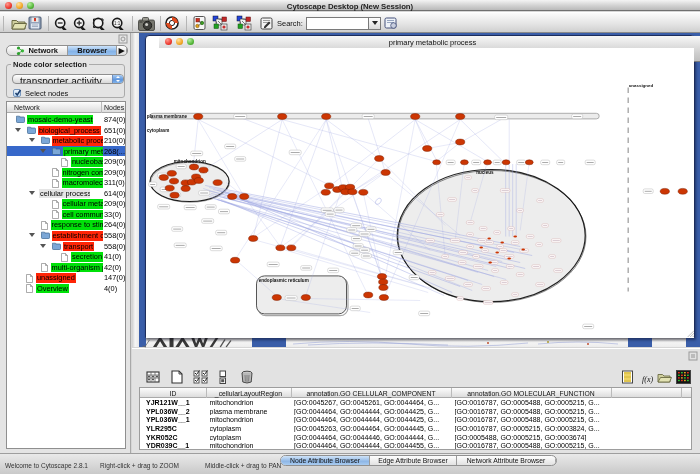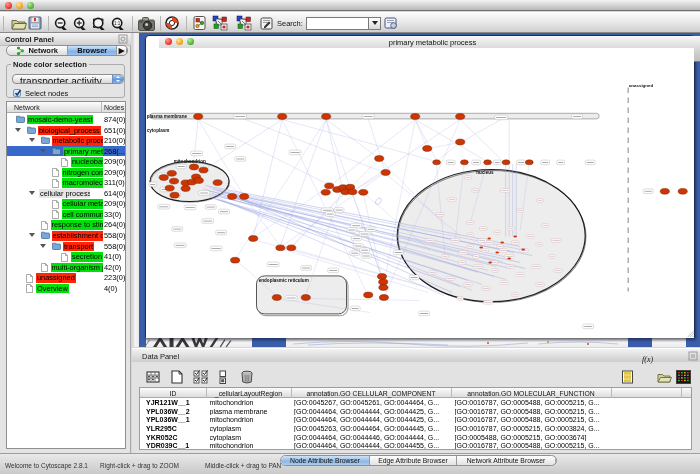--- a/index.html
+++ b/index.html
@@ -79,20 +79,21 @@
 #bt1{width:89px;background:linear-gradient(#cfe3f8,#8fb7e6 60%,#a9ccf1)}
 #bt2{width:87px}
 #bt3{width:99px;border-right:none}
 .dpbtn{position:absolute;width:17px;height:17px}
 </style></head><body>
 <div id="app">
 <div id="titlebar" class="abs">
 <div class="light" style="left:5px;background:radial-gradient(circle at 35% 30%,#ff9990,#ee3b30 60%,#b01d18)"></div>
 <div class="light" style="left:16px;background:radial-gradient(circle at 35% 30%,#ffe0a0,#f3a828 60%,#c07c10)"></div>
 <div class="light" style="left:27px;background:radial-gradient(circle at 35% 30%,#b8eea0,#57b93c 60%,#2e8418)"></div>
+<div class="title">Cytoscape Desktop (New Session)</div>
 </div>
 <div id="toolbar" class="abs">
 <div class="tsep" style="left:3px"></div>
 <div class="abs" style="left:11px;top:3px">
         <svg width="16" height="14" viewBox="0 0 16 14" style="">
           <path d="M1 4.5 L1 13 L14 13 L14 6 L7 6 L5.5 4.5 Z" fill="#cfcf9e" stroke="#6b6b43" stroke-width="1"></path>
           <path d="M1 13 L3.5 7.5 L15.5 7.5 L13.5 13 Z" fill="#e3e3b4" stroke="#6b6b43" stroke-width="1"></path>
         </svg>
       </div>
 <div class="abs" style="left:28px;top:3px">
@@ -591,23 +592,20 @@
           <text x="330.2" y="125.5" font-size="4.6" font-weight="bold" fill="#111">nucleus</text>
           <text x="112.7" y="233.7" font-size="4.6" font-weight="bold" fill="#111">endoplasmic reticulum</text>
           <text x="482.7" y="39.0" font-size="4.4" font-weight="bold" fill="#111">unassigned</text>
           <line x1="541.2" y1="289.5" x2="548.2" y2="282.5" stroke="#b5b5b5" stroke-width="0.9"></line>
           <line x1="543.7" y1="289.5" x2="548.2" y2="285.0" stroke="#b5b5b5" stroke-width="0.9"></line>
           <line x1="546.2" y1="289.5" x2="548.2" y2="287.5" stroke="#b5b5b5" stroke-width="0.9"></line>
         </svg>
 </div>
     </div>
 <div id="cpanel" class="abs">
-<div id="cphead">
-        <span>Control Panel</span>
-      </div>
 <div class="abs" style="left:118px;top:1px">
         <svg width="10" height="10" viewBox="0 0 10 10" style="">
           <rect x="1" y="1" width="8" height="8" fill="none" stroke="#9a9a9a" stroke-width="1"></rect>
           <circle cx="5" cy="5" r="2" fill="none" stroke="#9a9a9a" stroke-width="1"></circle>
         </svg>
       </div>
 <div id="cptabs">
         <div class="seg" id="seg-network"><svg width="9" height="10" viewBox="0 0 9 10" style="margin-right:3px">
             <circle cx="2.5" cy="2" r="1.6" fill="#2da02d"></circle>
             <circle cx="2.5" cy="7.5" r="1.6" fill="#2da02d"></circle>
@@ -793,38 +791,35 @@
 <span class="nd">42(0)</span>
 </div>
 <div class="trow" style="top:170.45px">
 <span class="ic" style="left:19px">
             <svg width="7" height="9" viewBox="0 0 7 9" style="">
               <path d="M0.5 0.5 L4.5 0.5 L6.5 2.5 L6.5 8.5 L0.5 8.5 Z" fill="#fff" stroke="#888" stroke-width="0.7"></path>
               <path d="M4.5 0.5 L4.5 2.5 L6.5 2.5" fill="none" stroke="#888" stroke-width="0.7"></path>
             </svg>
           </span>
 <span class="tx" style="left:29px;max-width:66.5px;background:#ff2507;">unassigned</span>
-<span class="nd">223(0)</span>
+<span class="nd">147(0)</span>
 </div>
 <div class="trow" style="top:181.0px">
 <span class="ic" style="left:19px">
             <svg width="7" height="9" viewBox="0 0 7 9" style="">
               <path d="M0.5 0.5 L4.5 0.5 L6.5 2.5 L6.5 8.5 L0.5 8.5 Z" fill="#fff" stroke="#888" stroke-width="0.7"></path>
               <path d="M4.5 0.5 L4.5 2.5 L6.5 2.5" fill="none" stroke="#888" stroke-width="0.7"></path>
             </svg>
           </span>
 <span class="tx" style="left:29px;max-width:66.5px;background:#00e109;">Overview</span>
 <span class="nd">4(0)</span>
 </div>
 </div>
 </div>
 <div id="datapanel" class="abs">
-<div id="dphead">
-        <span>Data Panel</span>
-      </div>
 <div class="abs" style="left:556px;top:2px">
         <svg width="10" height="10" viewBox="0 0 10 10" style="">
           <rect x="1" y="1" width="8" height="8" fill="none" stroke="#9a9a9a" stroke-width="1"></rect>
           <rect x="3" y="3" width="4" height="4" fill="#bbb"></rect>
         </svg>
       </div>
 <div class="dpbtn" style="left:12px;top:19px"></div>
 <div class="abs" style="left:13.5px;top:20.5px">
         <svg width="15" height="14" viewBox="0 0 15 14" style="">
           <rect x="1" y="2" width="12" height="10" fill="#fff" stroke="#333" stroke-width="1.1"></rect>
@@ -872,21 +867,21 @@
       </div>
 <div class="dpbtn" style="left:487px;top:19px"></div>
 <div class="abs" style="left:488.5px;top:20.5px">
         <svg width="15" height="14" viewBox="0 0 15 14" style="">
           <rect x="1.5" y="1" width="10" height="12" fill="#fff" stroke="#444" stroke-width="1"></rect>
           <path d="M3 3 h7 M3 5 h7 M3 7 h7 M3 9 h7 M3 11 h7" stroke="#e8c530" stroke-width="1.4"></path>
           <path d="M3 3 h7 M3 7 h7 M3 11 h7" stroke="#b89a10" stroke-width="0.5"></path>
         </svg>
       </div>
 <div class="dpbtn" style="left:506px;top:19px"></div>
-<div class="abs" style="left:507.5px;top:3px">
+<div class="abs" style="left:507.5px;top:23px">
         <svg width="15" height="14" viewBox="0 0 15 14" style="">
           <text x="2" y="10" font-size="8" font-style="italic" font-family="Liberation Serif" fill="#111">f(x)</text>
         </svg>
       </div>
 <div class="dpbtn" style="left:523px;top:19px"></div>
 <div class="abs" style="left:524.5px;top:20.5px">
         <svg width="15" height="14" viewBox="0 0 15 14" style="">
           <path d="M1 4.5 L1 12 L13 12 L13 6 L7 6 L5.5 4.5 Z" fill="#cfcf9e" stroke="#6b6b43" stroke-width="0.9"></path>
           <path d="M1 12 L3.5 7.5 L14.5 7.5 L12.5 12 Z" fill="#e3e3b4" stroke="#6b6b43" stroke-width="0.9"></path>
         </svg>

